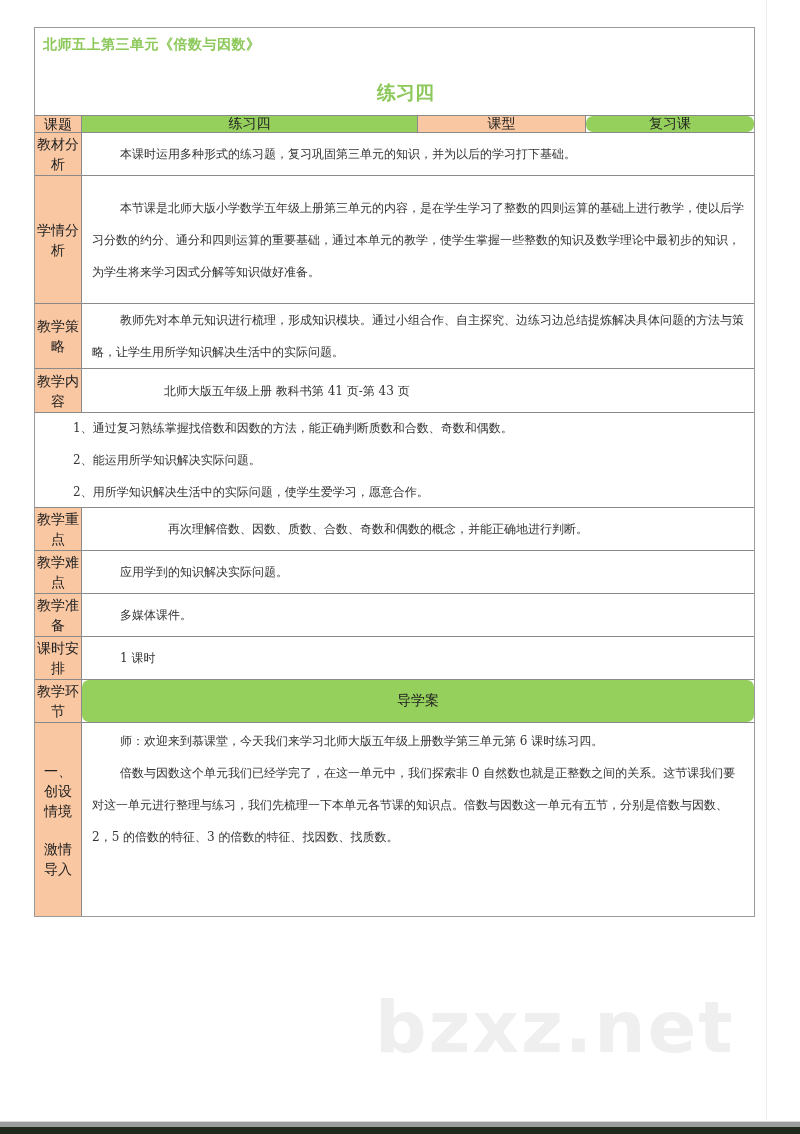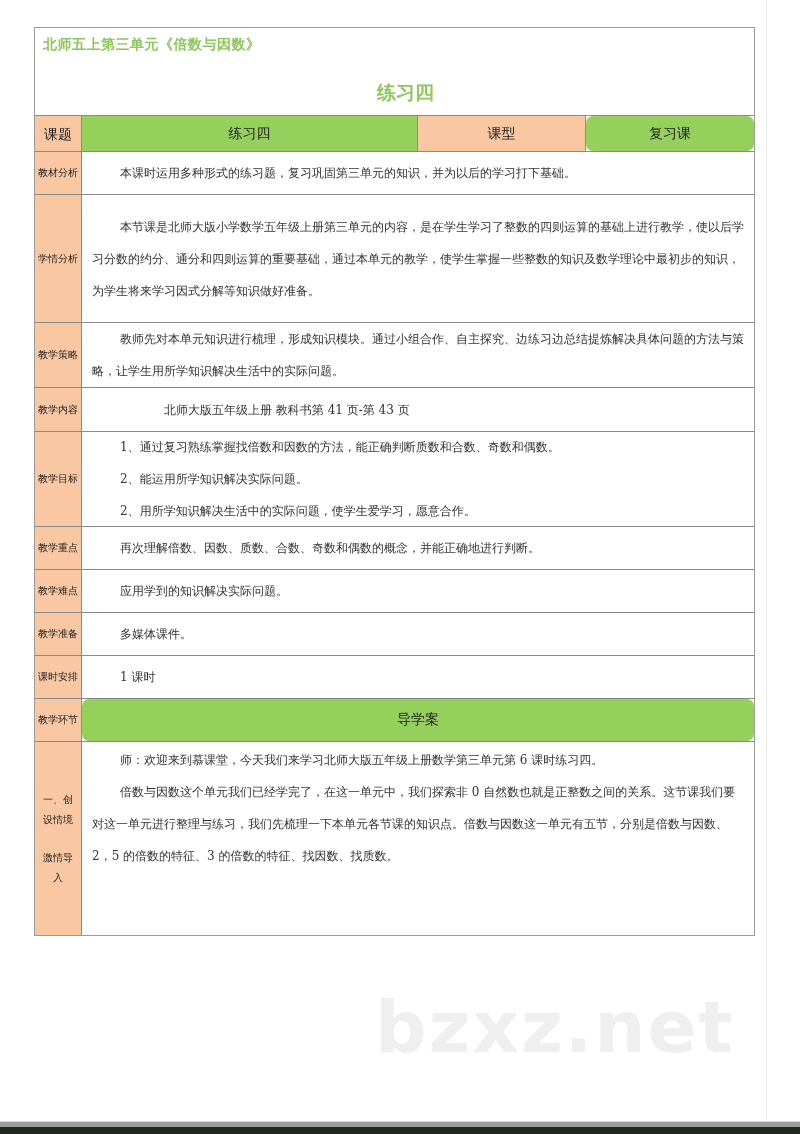--- a/index.html
+++ b/index.html
@@ -20,30 +20,30 @@
   .title-sub {
     position: absolute; left: 0; right: 0; top: 52px; text-align: center;
     font-family: "DejaVu Sans", "Liberation Sans", sans-serif;
     font-size: 19px; font-weight: bold; color: #8cc85a; padding-left: 22px;
   }
   .row { display: flex; border-bottom: 1px solid #8a8a8a; box-sizing: border-box; }
   .row:last-child { border-bottom: none; }
   .lbl {
     width: 47px; flex: 0 0 47px; background: #f9c7a2; border-right: 1px solid #8a8a8a;
     display: flex; align-items: center; justify-content: center; text-align: center;
-    font-family: "DejaVu Sans", "Liberation Sans", sans-serif; font-size: 10px; line-height: 20px; color: #222;
+    font-family: "DejaVu Sans", "Liberation Sans", sans-serif; font-size: 14px; line-height: 20px; color: #222;
     box-sizing: border-box; padding: 0 2px;
   }
   .cell {
     flex: 1; padding: 0 10px 0 10px; font-size: 12px; color: #333; line-height: 32px;
     display: flex; flex-direction: column; justify-content: center; box-sizing: border-box;
   }
   .cell p { margin: 0; }
   .indent { text-indent: 28px; }
-  .hdr { height: 36px; }
+  .hdr { height: 17px; }
   .hdr .lbl { font-size: 14px; }
   .hcell {
     display: flex; align-items: center; justify-content: center;
     font-family: "DejaVu Sans", "Liberation Sans", sans-serif; font-size: 14px; color: #222;
     border-right: 1px solid #8a8a8a; box-sizing: border-box;
   }
   .hcell:last-child { border-right: none; border-radius: 7px; }
   .green { background: #96d05c; }
   .orange { background: #f9c7a2; }
   .env .hcell { flex: 1; border-right: none; }
@@ -97,29 +97,28 @@
   </div>
 
   <div class="row" style="height:44px;gap:44px;">
     <div class="lbl">教学内容</div>
     <div class="cell">
         <p class="indent">北师大版五年级上册 教科书第 41 页-第 43 页</p>
       </div>
   </div>
 
   <div class="row" style="height:95px;">
-    <div class="lbl">教学目标</div>
     <div class="cell">
       <p class="indent">1、通过复习熟练掌握找倍数和因数的方法，能正确判断质数和合数、奇数和偶数。</p>
       <p class="indent">2、能运用所学知识解决实际问题。</p>
       <p class="indent">2、用所学知识解决生活中的实际问题，使学生爱学习，愿意合作。</p>
     </div>
   </div>
 
-  <div class="row" style="height:43px;">
+  <div class="row" style="height:43px;gap:48px;">
     <div class="lbl">教学重点</div>
     <div class="cell">
         <p class="indent">再次理解倍数、因数、质数、合数、奇数和偶数的概念，并能正确地进行判断。</p>
       </div>
   </div>
 
   <div class="row" style="height:43px;">
     <div class="lbl">教学难点</div>
     <div class="cell">
         <p class="indent">应用学到的知识解决实际问题。</p>

